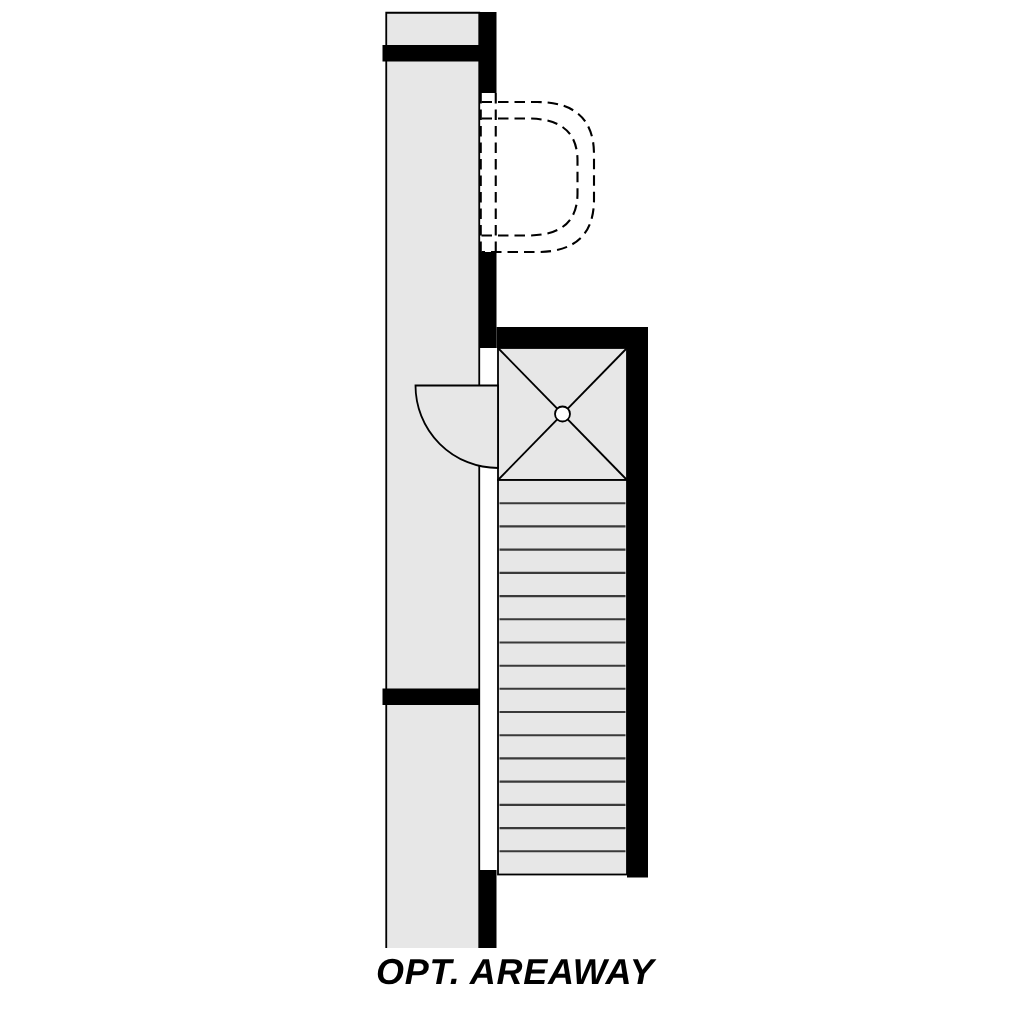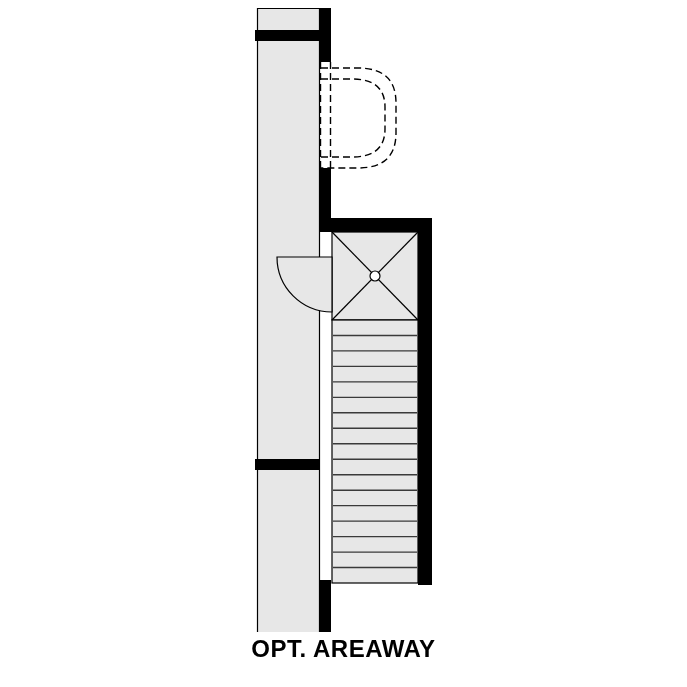--- a/index.html
+++ b/index.html
@@ -29,20 +29,21 @@
   .tread{stroke:var(--tread-line,#3a3a3a);stroke-width:1.4;}
   .plan-title{
     position:absolute;
     left:0;right:0;
     top:635px;
     text-align:center;
     font-weight:bold;
     font-size:24px;
     letter-spacing:0.5px;
     color:var(--line-color,#000000);
+    font-style:italic;
   }
 </style>
 </head>
 <body>
 
 <div class="canvas">
 
   <svg width="687" height="687" viewBox="0 0 687 687">
 
     <rect class="room no-stroke" x="257" y="8" width="63" height="624"></rect>

